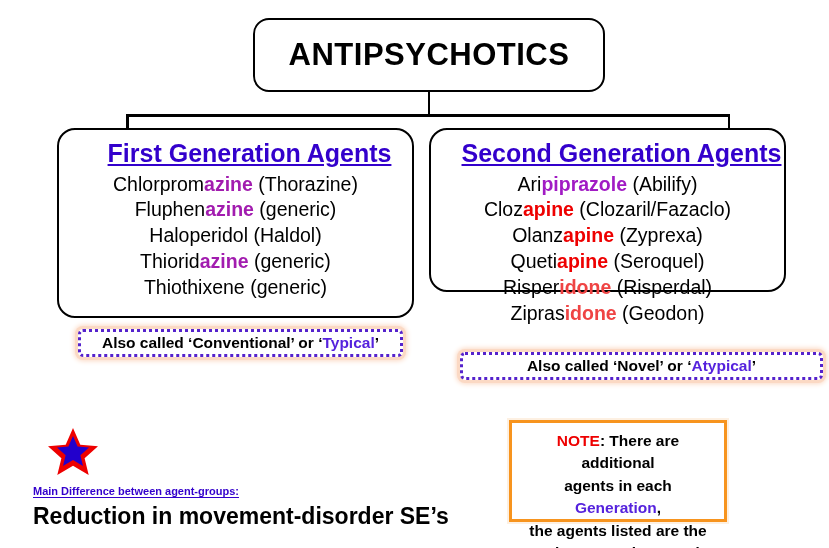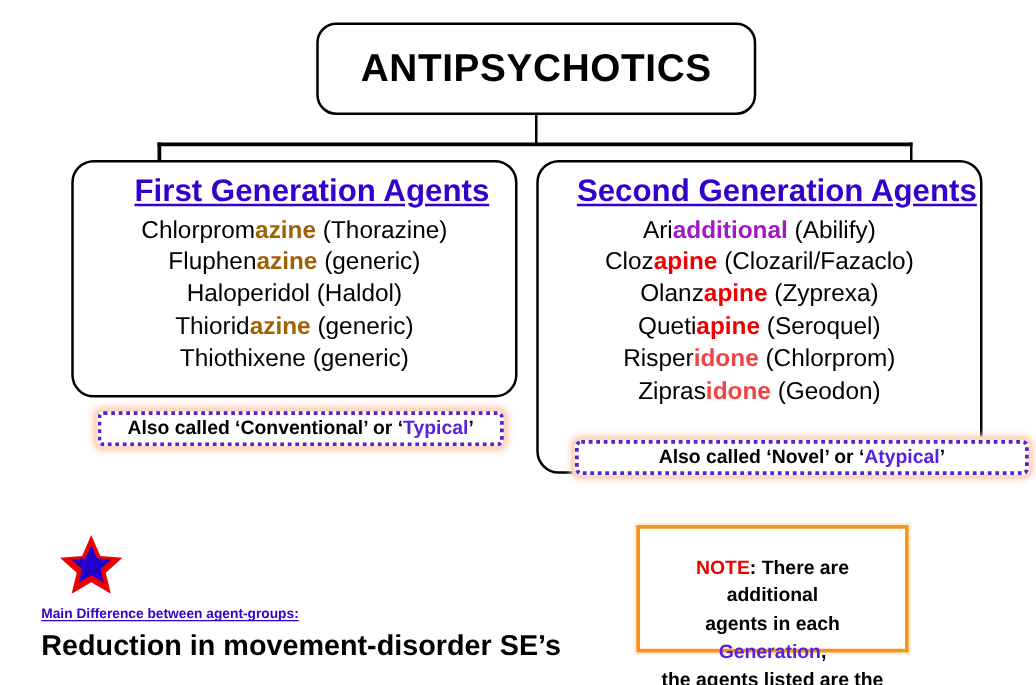--- a/index.html
+++ b/index.html
@@ -59,21 +59,21 @@
     left: 57px;
     top: 128px;
     width: 357px;
     height: 190px;
     padding-top: 9px;
   }
   #sga-box {
     left: 429px;
     top: 128px;
     width: 357px;
-    height: 251px;
+    height: 164px;
     padding-top: 9px;
   }
   .group-title {
     text-align: center;
     font-size: 25px;
     font-weight: bold;
     color: #3300cc;
     text-decoration: underline;
     text-underline-offset: 2px;
     margin-bottom: 3px;
@@ -86,21 +86,21 @@
     list-style: none;
   }
   .agent-list li {
     text-align: center;
     font-size: 19.5px;
     line-height: 1.33;
     color: #000000;
     white-space: nowrap;
   }
   .suf { font-weight: bold; }
-  .suf-azine      { color: #a16207; }
+  .suf-azine      { color: #a21caf; }
   .suf-piprazole  { color: #a11bc4; }
   .suf-apine      { color: #ee0000; }
   .suf-idone      { color: #ef4444; }
 
   
   .dotbox {
     position: absolute;
     box-sizing: border-box;
     background: #ffffff;
     border: 3px dotted #5522cc;
@@ -154,21 +154,21 @@
   
   #note-box {
     position: absolute;
     left: 509px;
     top: 420px;
     width: 218px;
     height: 102px;
     box-sizing: border-box;
     border: 3px solid #f7941e;
     background: #ffffff;
-    padding: 21px 8px 0 8px;
+    padding: 7px 8px 0 8px;
     text-align: center;
     box-shadow: 0 0 0 2px #fdf0e2;
   }
   #note-box p {
     margin: 0;
     font-size: 15.5px;
     font-weight: bold;
     line-height: 1.45;
     color: #000000;
   }
@@ -198,25 +198,25 @@
     </ul>
 </div>
 
 <div class="dotbox" id="alias-first">
   <span><span>Also called ‘Conventional’ or ‘</span><span class="alias-hi">Typical</span><span>’</span></span>
 </div>
 
 <div class="rbox" id="sga-box">
   <div class="group-title">Second Generation Agents</div>
   <ul class="agent-list" id="sga-list">
-      <li><span>Ari</span><span class="suf suf-piprazole">additional</span><span> (Abilify)</span></li>
+      <li><span>Ari</span><span class="suf suf-piprazole">piprazole</span><span> (Abilify)</span></li>
       <li><span>Cloz</span><span class="suf suf-apine">apine</span><span> (Clozaril/Fazaclo)</span></li>
       <li><span>Olanz</span><span class="suf suf-apine">apine</span><span> (Zyprexa)</span></li>
       <li><span>Queti</span><span class="suf suf-apine">apine</span><span> (Seroquel)</span></li>
-      <li><span>Risper</span><span class="suf suf-idone">idone</span><span> (Chlorprom)</span></li>
+      <li><span>Risper</span><span class="suf suf-idone">idone</span><span> (Risperdal)</span></li>
       <li><span>Zipras</span><span class="suf suf-idone">idone</span><span> (Geodon)</span></li>
     </ul>
 </div>
 
 <div class="dotbox" id="alias-second">
   <span><span>Also called ‘Novel’ or ‘</span><span class="alias-hi">Atypical</span><span>’</span></span>
 </div>
 
 <div id="star-wrap">
   <svg width="50" height="48" viewBox="0 0 50 48" xmlns="http://www.w3.org/2000/svg">

